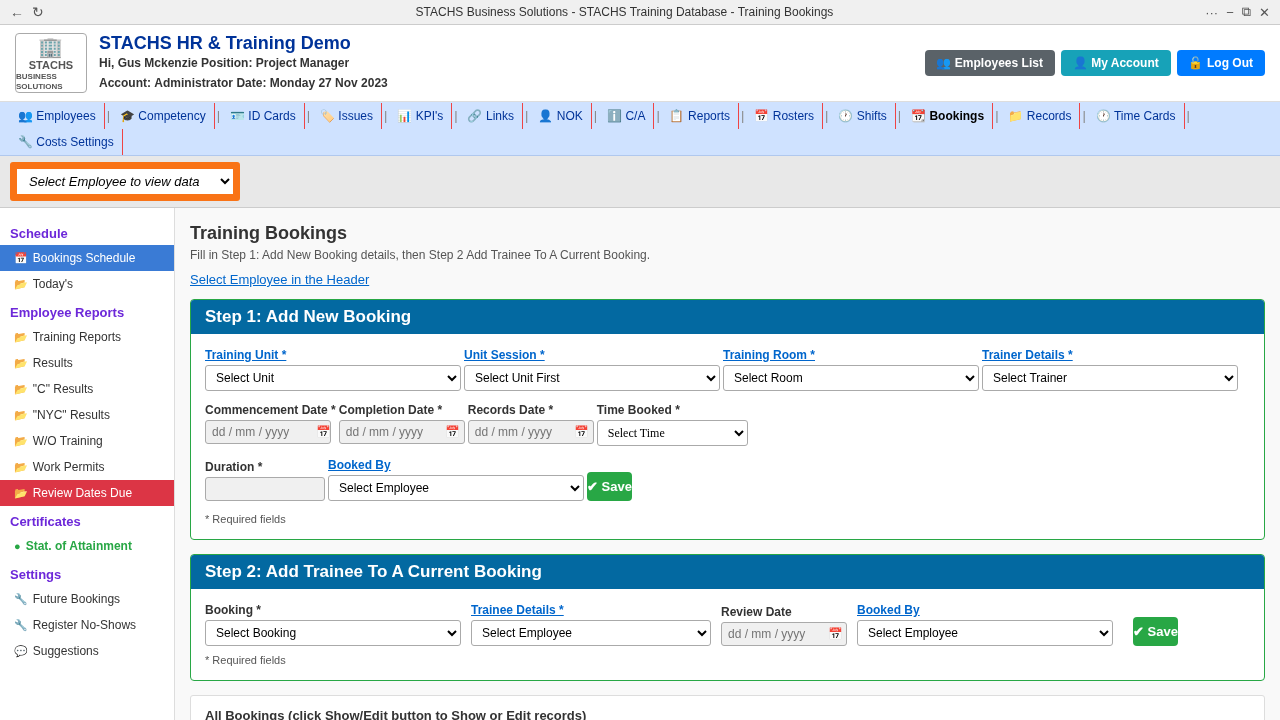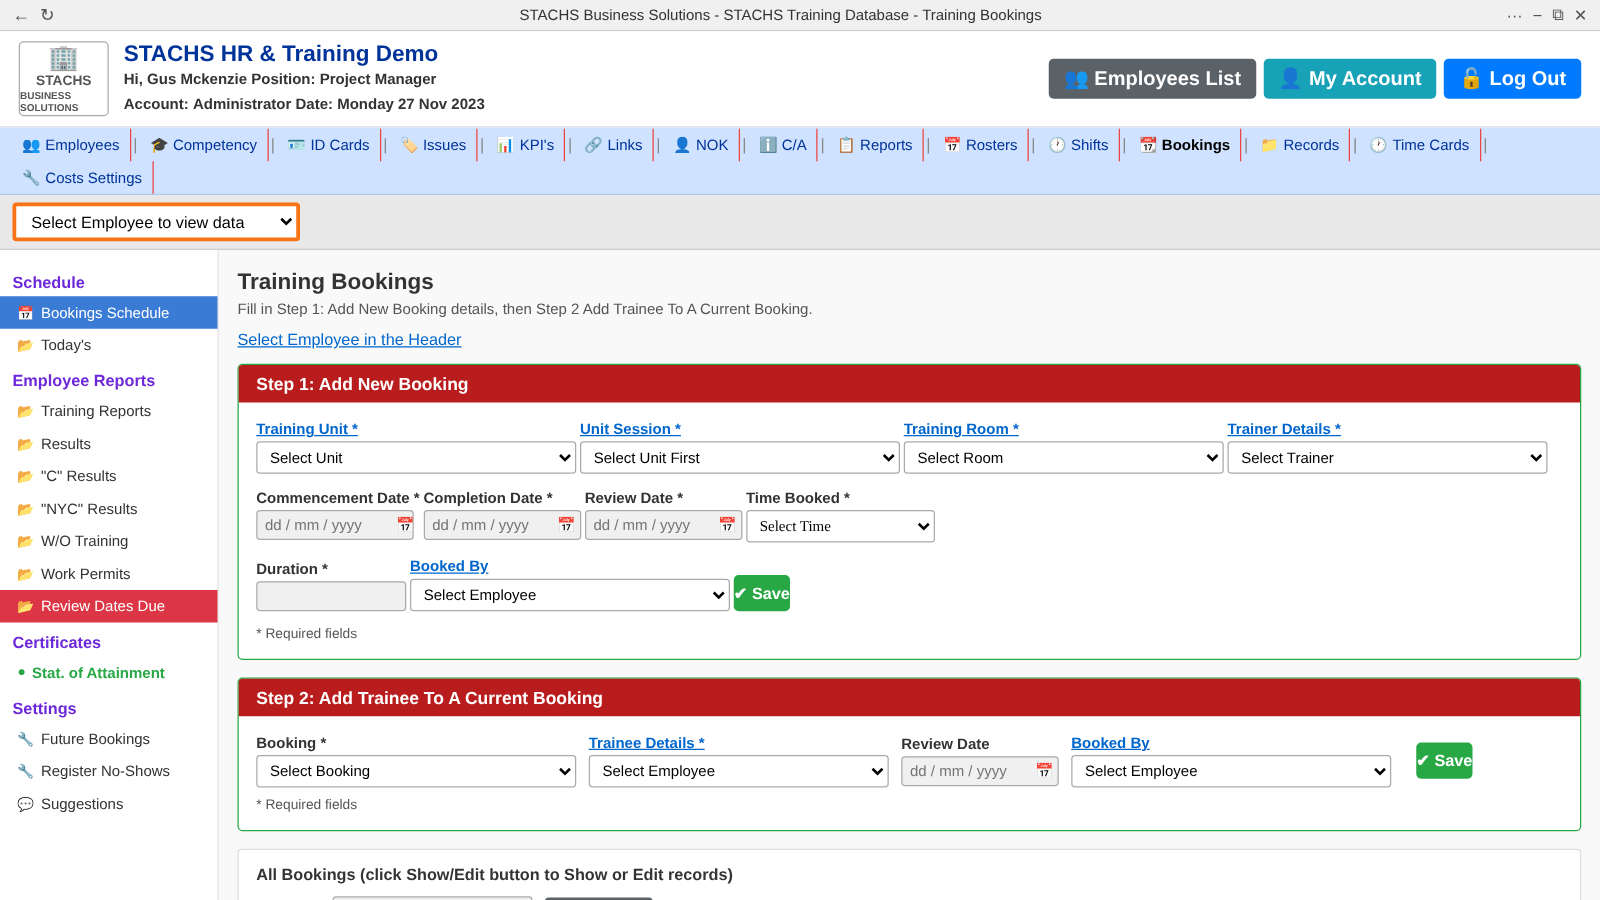--- a/index.html
+++ b/index.html
@@ -50,21 +50,21 @@
     .logo-icon { font-size: 20px; color: #666; }
     .app-title { font-size: 18px; font-weight: bold; color: #003399; }
     .user-info { font-size: 12px; color: #333; line-height: 1.6; }
     .user-info span { font-weight: bold; }
     .header-btns { display: flex; gap: 6px; }
     .header-btn {
       padding: 6px 12px;
       border: none;
       border-radius: 4px;
       cursor: pointer;
-      font-size: 16px;
+      font-size: 12px;
       font-weight: bold;
       color: #fff;
     }
     .btn-employees { background: #5a6268; }
     .btn-account { background: #17a2b8; }
     .btn-logout { background: #007bff; }
 
     
     .nav-bar {
       background: #cfe2ff;
@@ -92,24 +92,25 @@
 
     
     .emp-selector-bar {
       background: #e8e8e8;
       padding: 6px 10px;
       border-bottom: 1px solid #ccc;
     }
     .emp-selector-bar select {
       padding: 4px 8px;
       font-size: 13px;
-      border: 3px solid #f97316;
+      border: 7px solid #f97316;
       border-radius: 3px;
       background: #fff;
       width: 230px;
+      font-style: italic;
     }
 
     
     .main-layout { display: flex; min-height: calc(100vh - 180px); }
 
     
     .sidebar {
       width: 175px;
       background: #fff;
       border-right: 1px solid #ddd;
@@ -152,25 +153,25 @@
     }
 
     
     .step-panel {
       border: 1px solid #28a745;
       border-radius: 4px;
       margin-bottom: 14px;
       background: #fff;
     }
     .step-header {
-      background: #b91c1c;
+      background: #0369a1;
       color: #fff;
       padding: 7px 14px;
       font-weight: bold;
-      font-size: 14px;
+      font-size: 17px;
       border-radius: 3px 3px 0 0;
     }
     .step-body { padding: 14px; }
 
     .form-row { display: flex; gap: 3px; margin-bottom: 12px; flex-wrap: wrap; }
     .form-group { display: flex; flex-direction: column; gap: 3px; }
     .form-group label { font-size: 12px; color: #0066cc; font-weight: bold; text-decoration: underline; cursor: pointer; }
     .form-group label.plain { color: #333; text-decoration: none; cursor: default; }
     .form-group select, .form-group input[type="text"] {
       padding: 4px 6px;
@@ -442,21 +443,21 @@
             </div>
           </div>
           <div class="form-group">
             <label class="plain">Completion Date *</label>
             <div class="date-input-wrapper">
               <input type="text" placeholder="dd / mm / yyyy" value="" style="">
               <span class="cal-icon">📅</span>
             </div>
           </div>
           <div class="form-group">
-            <label class="plain">Review Date *</label>
+            <label class="plain">Records Date *</label>
             <div class="date-input-wrapper">
               <input type="text" placeholder="dd / mm / yyyy" value="" style="">
               <span class="cal-icon">📅</span>
             </div>
           </div>
           <div class="form-group">
             <label class="plain">Time Booked *</label>
             <select class="w180">
               <option>Select Time</option>
             </select>
@@ -479,21 +480,21 @@
           </div>
         </div>
 
         <div class="required-note">* Required fields</div>
       </div>
     </div>
 
     <div class="step-panel">
       <div class="step-header">Step 2: Add Trainee To A Current Booking</div>
       <div class="step-body">
-        <div class="step2-row" style="align-items:center;">
+        <div class="step2-row" style="align-items:flex-end;">
           <div class="form-group">
             <label class="plain">Booking *</label>
             <select class="w220">
               <option>Select Booking</option>
             </select>
           </div>
           <div class="form-group">
             <label>Trainee Details *</label>
             <select class="w240">
               <option>Select Employee</option>

